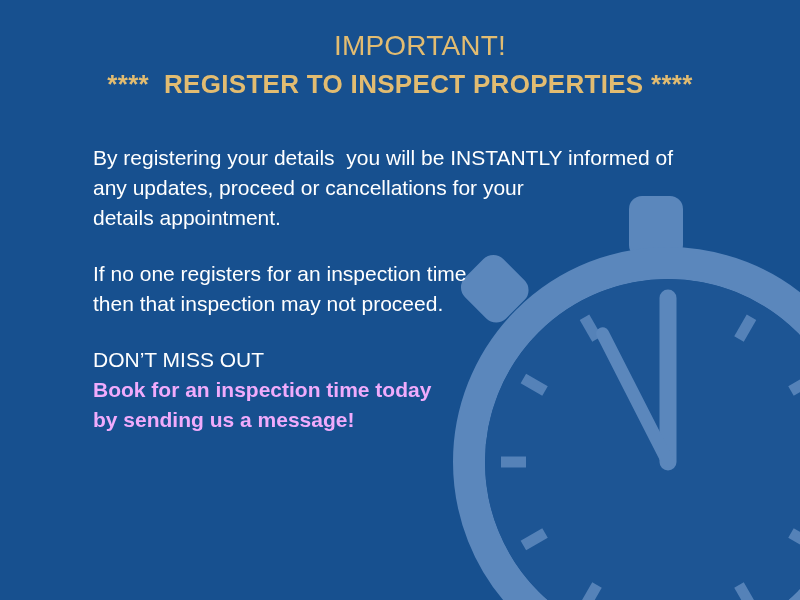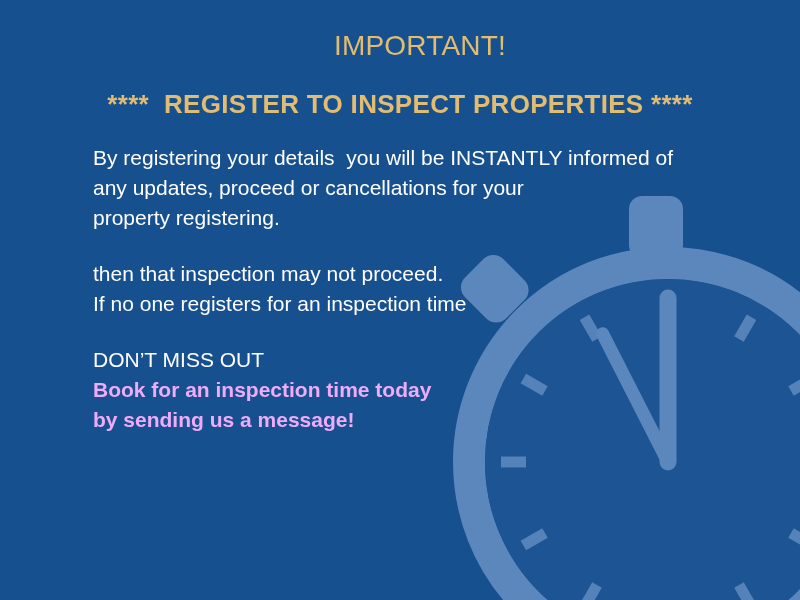--- a/index.html
+++ b/index.html
@@ -52,21 +52,20 @@
     white-space: pre;
     padding-left: 40px;
   }
   .heading-line2 {
     color: #e2bc71;
     font-size: 26px;
     font-weight: 700;
     letter-spacing: 0.3px;
     line-height: 40px;
     white-space: pre;
-    margin-top: 20px;
   }
 
   .body-block {
     position: absolute;
     left: 62px;
     top: 143px;
     width: 660px;
     margin-left: 31px;
   }
 
@@ -148,26 +147,26 @@
     <div class="heading-block">
       <div class="heading-line1">IMPORTANT!</div>
       <div class="heading-line2">****  REGISTER TO INSPECT PROPERTIES ****</div>
     </div>
 
     <div class="body-block">
 
       <div class="para">
         <div class="line">By registering your details  you will be INSTANTLY informed of</div>
         <div class="line">any updates, proceed or cancellations for your</div>
-        <div class="line">property registering.</div>
+        <div class="line">details appointment.</div>
       </div>
 
       <div class="para">
+        <div class="line">If no one registers for an inspection time</div>
         <div class="line">then that inspection may not proceed.</div>
-        <div class="line">If no one registers for an inspection time</div>
       </div>
 
       <div class="para">
         <div class="line">DON’T MISS OUT</div>
         <div class="line gold">Book for an inspection time today</div>
         <div class="line gold">by sending us a message!</div>
       </div>
 
     </div>
   </div>

